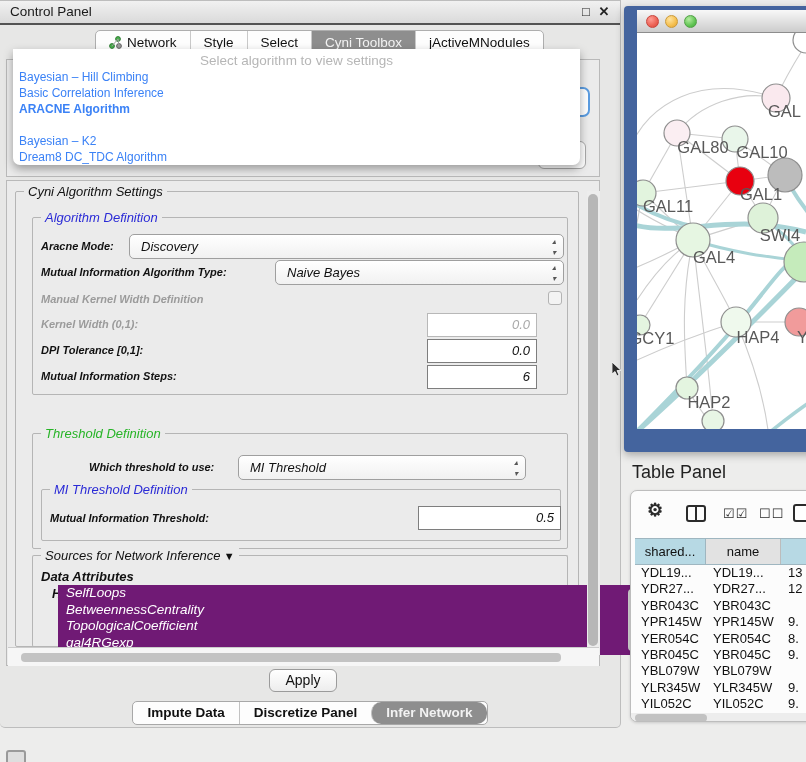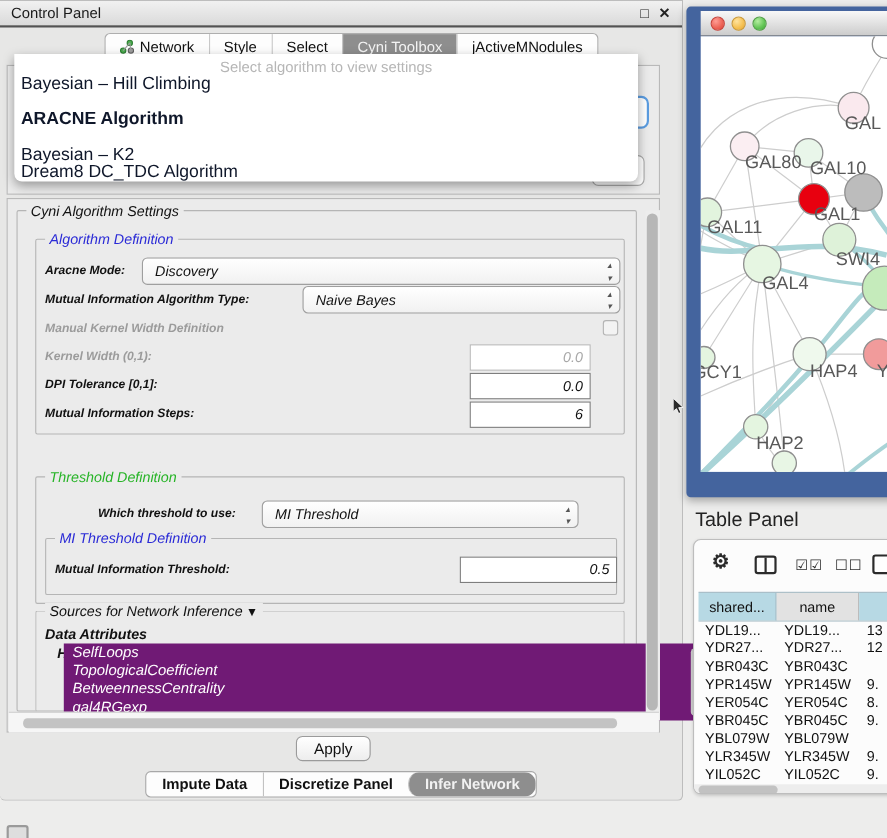--- a/index.html
+++ b/index.html
@@ -25,21 +25,21 @@
   .cp-tab.sel { background:#8e8e8e; color:#f4f4f4; }
   #net-tab-icon svg { display:block; }
 
   
   #algo-popup { position:absolute; left:13px; top:48px; width:567px; height:116px;
     background:#ffffff; border-radius:0 0 7px 7px; box-shadow:0 4px 10px rgba(0,0,0,.35);
     z-index:40; }
   #algo-placeholder { position:absolute; left:0; top:4px; width:100%; text-align:center;
     color:#b6b6b6; font-size:13.5px; }
   .algo-item { position:absolute; left:5px; width:calc(100% - 10px); height:16px;
-    line-height:16px; padding-left:1px; font-size:16px; color:#0f172a; white-space:nowrap; }
+    line-height:16px; padding-left:1px; font-size:12px; color:#3b82f6; white-space:nowrap; }
   .algo-item.bold { font-weight:700; }
 
   
   #upper-box { position:absolute; left:6px; top:58px; width:594px; height:118px;
     border:1px solid #b9b9b9; background:#ebebeb; z-index:1; }
   #upper-combo-frag { position:absolute; left:556px; top:86px; width:34px; height:30px;
     border:2px solid #5b9ce0; border-radius:7px; background:#fff; z-index:2; }
   #upper-combo-frag::before { content:"▴\A▾"; white-space:pre; display:block; text-align:center;
     font-size:8px; line-height:12px; color:#666; padding-top:1px; }
   #upper-field-frag { position:absolute; left:538px; top:140px; width:48px; height:28px;
@@ -187,20 +187,21 @@
       </span>
   </div>
 
   <div id="upper-box"></div>
   <div id="upper-combo-frag"></div>
   <div id="upper-field-frag"></div>
 
   <div id="algo-popup">
     <div id="algo-placeholder">Select algorithm to view settings</div>
     <div class="algo-item" style="top:20px">Bayesian – Hill Climbing</div>
+    <div class="algo-item" style="top:36px">Basic Correlation Inference</div>
     <div class="algo-item bold" style="top:52px">ARACNE Algorithm</div>
     <div class="algo-item" style="top:84px">Bayesian – K2</div>
     <div class="algo-item" style="top:100px">Dream8 DC_TDC Algorithm</div>
   </div>
 
   <div id="main-box">
 
     <div class="group" style="left:8px; top:10px; width:564px; height:456px;font-style:italic;">
       <span class="legend">Cyni Algorithm Settings</span>
 
@@ -249,22 +250,22 @@
         </div>
       </div>
 
       <div class="group" style="left:16px; top:363px; width:536px; height:92px; border-bottom:none;">
         <span class="legend" id="src-arrow"><span>Sources for Network Inference</span></span>
         <span class="lbl" style="left:8px; top:13px; font-size:13px;">Data Attributes</span>
       </div>
 
       <div id="attr-list">
         <div class="attr-item">SelfLoops</div>
+        <div class="attr-item">BetweennessCentrality</div>
         <div class="attr-item">TopologicalCoefficient</div>
-        <div class="attr-item">BetweennessCentrality</div>
         <div class="attr-item">gal4RGexp</div>
         <div id="attr-scroll-thumb"></div>
       </div>
     </div>
 
     <div id="v-scroll-track">
         <div id="v-scroll-thumb"></div>
       </div>
     <div id="h-scroll-strip">
         <div id="h-scroll-thumb"></div>

